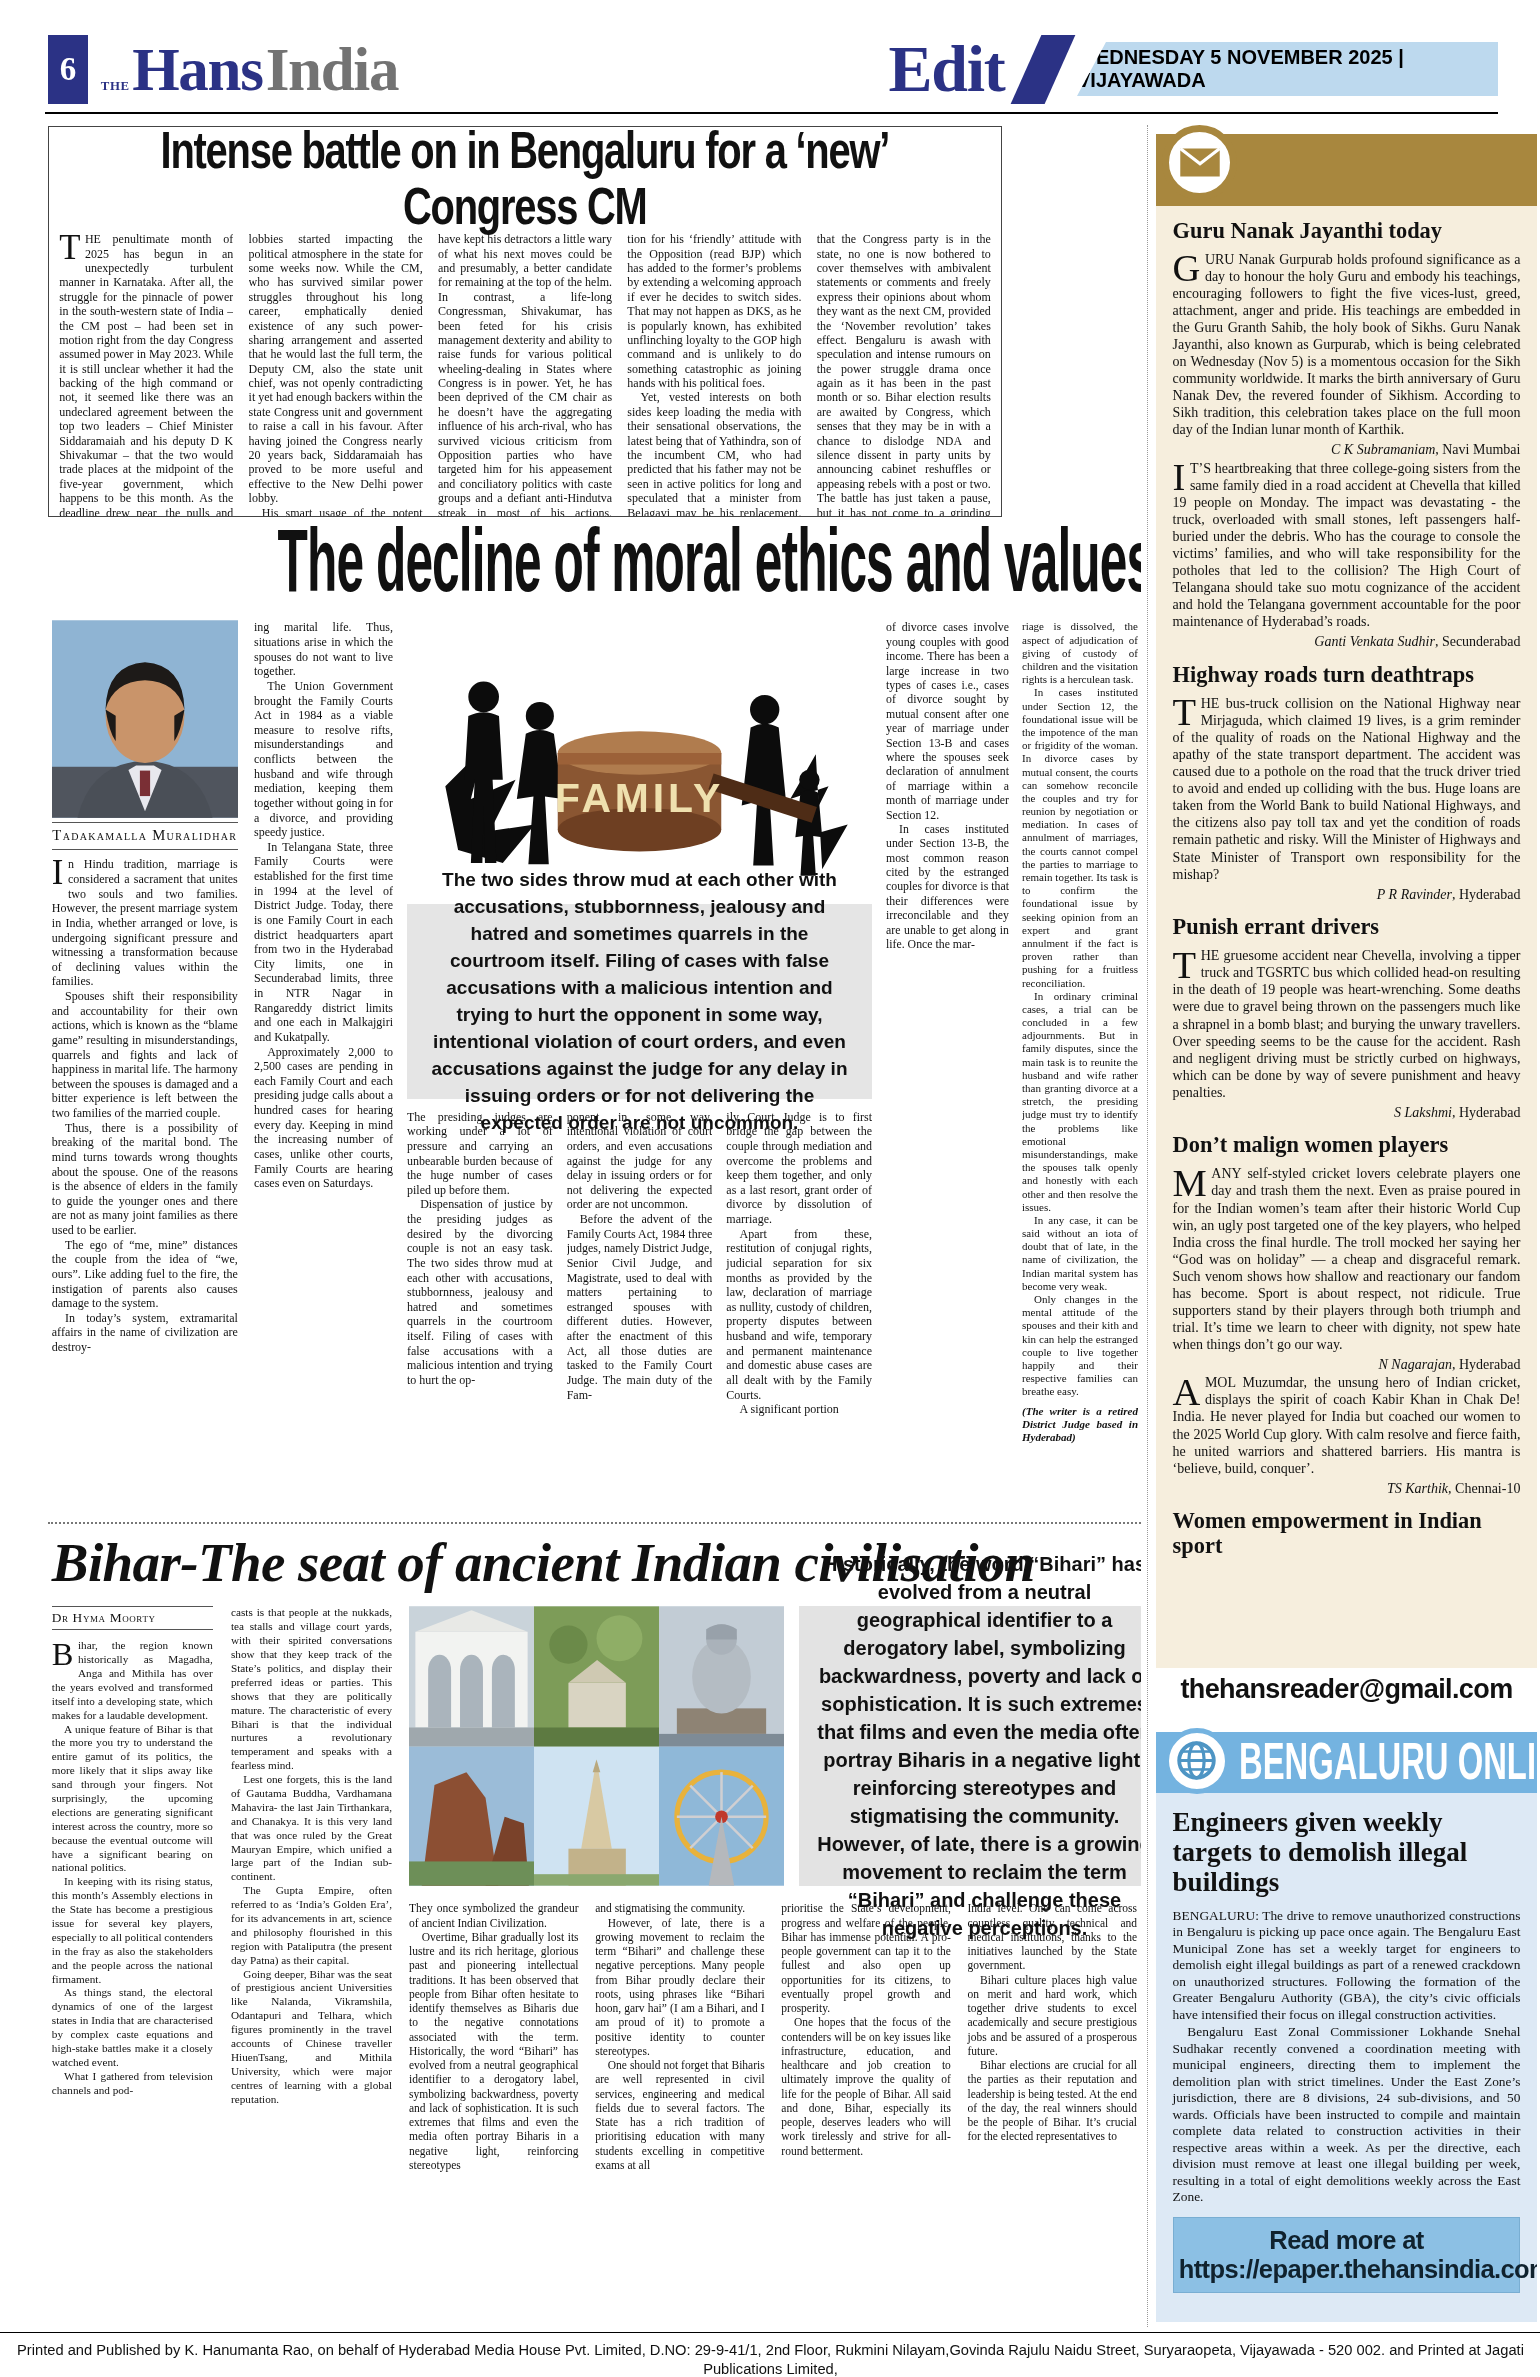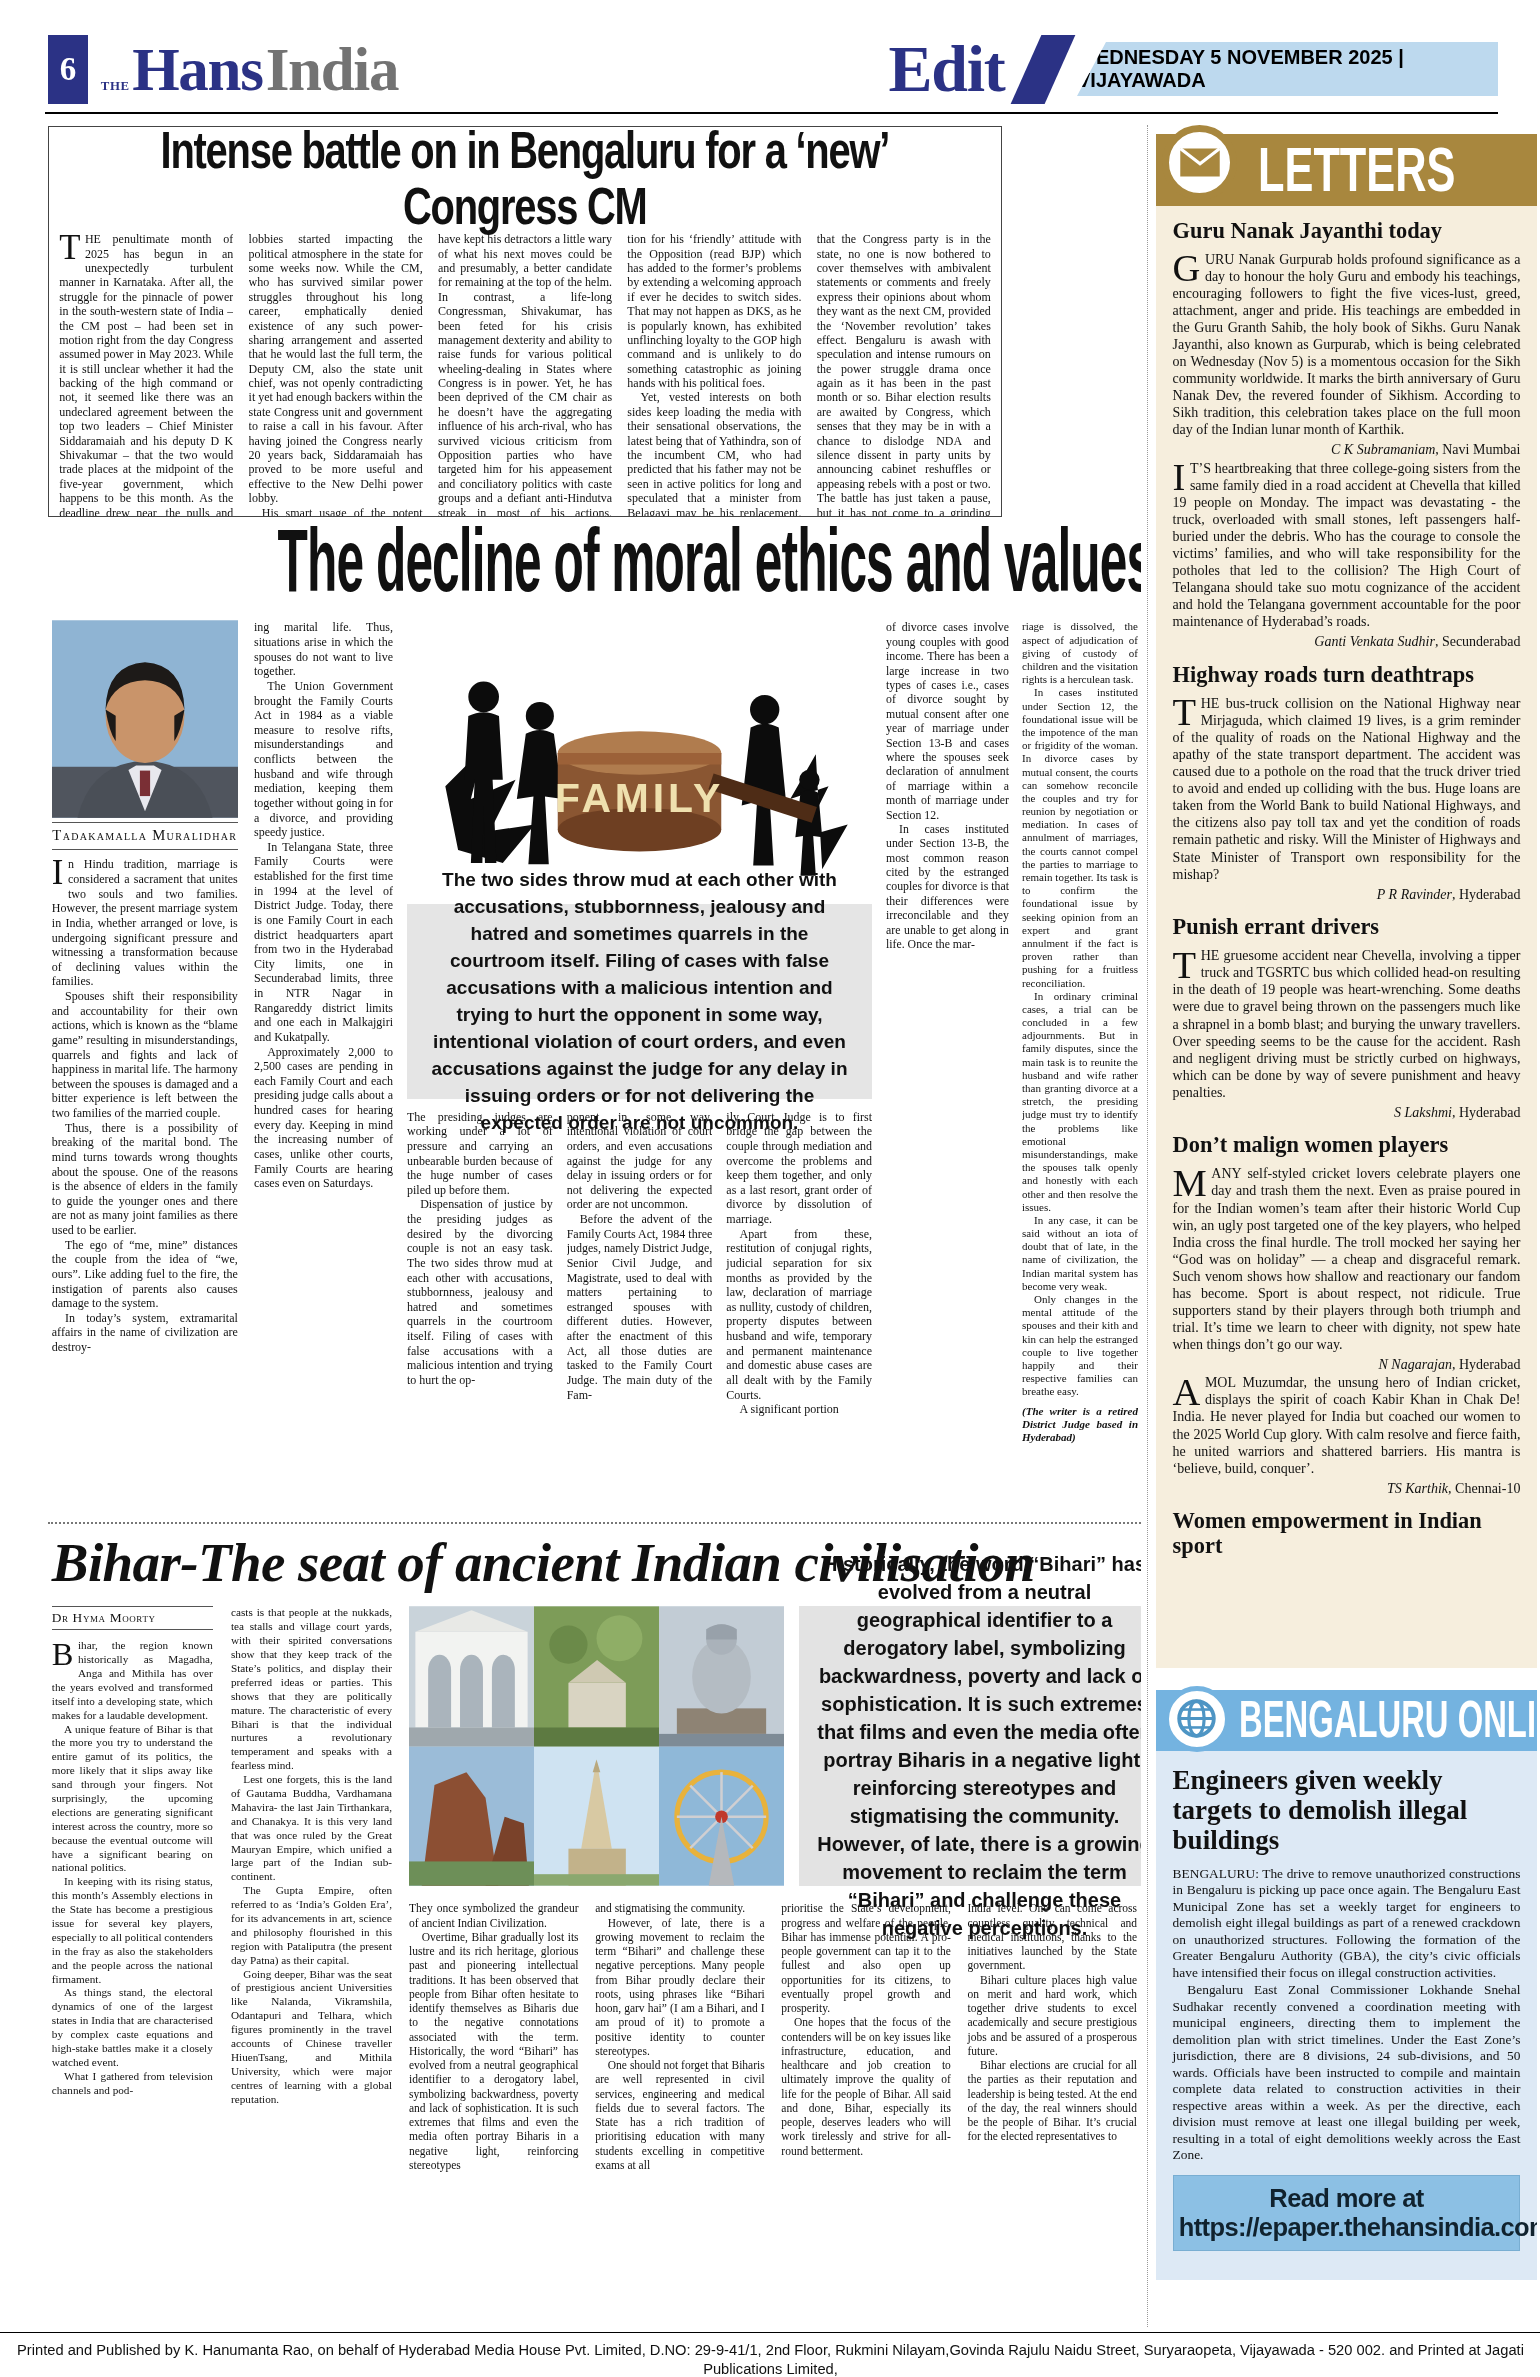--- a/index.html
+++ b/index.html
@@ -342,21 +342,20 @@
 
   <div class="vdots"></div>
   <aside id="rail">
     <div class="lhdr">
       <div class="lcirc">
         <svg width="42" height="31" viewBox="0 0 66 48" xmlns="http://www.w3.org/2000/svg">
           <rect x="2" y="2" width="62" height="44" fill="#a8873e"></rect>
           <path d="M2 2 L33 26 L64 2" fill="none" stroke="#ffffff" stroke-width="5"></path>
         </svg>
       </div>
-      <div class="ltitle"><span>LETTERS</span></div>
     </div>
     <div class="lbody">
       <h3>Guru Nanak Jayanthi today</h3>
       <p class="lb">GURU Nanak Gurpurab holds profound significance as a day to honour the holy Guru and embody his teachings, encouraging followers to fight the five vices-lust, greed, attachment, anger and pride. His teachings are embedded in the Guru Granth Sahib, the holy book of Sikhs. Guru Nanak Jayanthi, also known as Gurpurab, which is being celebrated on Wednesday (Nov 5) is a momentous occasion for the Sikh community worldwide. It marks the birth anniversary of Guru Nanak Dev, the revered founder of Sikhism. According to Sikh tradition, this celebration takes place on the full moon day of the Indian lunar month of Karthik.</p>
       <div class="sig"><i>C K Subramaniam</i><span>, Navi Mumbai</span></div>
 
       <p class="lb">IT’S heartbreaking that three college-going sisters from the same family died in a road accident at Chevella that killed 19 people on Monday. The impact was devastating - the truck, overloaded with small stones, left passengers half-buried under the debris. Who has the courage to console the victims’ families, and who will take responsibility for the potholes that led to the collision? The High Court of Telangana should take suo motu cognizance of the accident and hold the Telangana government accountable for the poor maintenance of Hyderabad’s roads.</p>
       <div class="sig"><i>Ganti Venkata Sudhir</i><span>, Secunderabad</span></div>
 
       <h3>Highway roads turn deathtraps</h3>
@@ -370,20 +369,21 @@
       <h3>Don’t malign women players</h3>
       <p class="lb">MANY self-styled cricket lovers celebrate players one day and trash them the next. Even as praise poured in for the Indian women’s team after their historic World Cup win, an ugly post targeted one of the key players, who helped India cross the final hurdle. The troll mocked her saying her “God was on holiday” — a cheap and disgraceful remark. Such venom shows how shallow and reactionary our fandom has become. Sport is about respect, not ridicule. True supporters stand by their players through both triumph and trial. It’s time we learn to cheer with dignity, not spew hate when things don’t go our way.</p>
       <div class="sig"><i>N Nagarajan</i><span>, Hyderabad</span></div>
 
       <p class="lb">AMOL Muzumdar, the unsung hero of Indian cricket, displays the spirit of coach Kabir Khan in Chak De! India. He never played for India but coached our women to the 2025 World Cup glory. With calm resolve and fierce faith, he united warriors and shattered barriers. His mantra is ‘believe, build, conquer’.</p>
       <div class="sig"><i>TS Karthik</i><span>, Chennai-10</span></div>
 
       <h3>Women empowerment in Indian sport</h3>
 
     </div>
+    <div class="email">thehansreader@gmail.com</div>
 
     <div class="bohdr">
       <div class="bcirc">
         <svg width="41" height="41" viewBox="0 0 64 64" xmlns="http://www.w3.org/2000/svg">
           <circle cx="32" cy="32" r="27" fill="none" stroke="#4e95c4" stroke-width="6"></circle>
           <ellipse cx="32" cy="32" rx="12" ry="27" fill="none" stroke="#4e95c4" stroke-width="5"></ellipse>
           <line x1="5" y1="32" x2="59" y2="32" stroke="#4e95c4" stroke-width="5"></line>
           <line x1="9" y1="18" x2="55" y2="18" stroke="#4e95c4" stroke-width="4"></line>
           <line x1="9" y1="46" x2="55" y2="46" stroke="#4e95c4" stroke-width="4"></line>
         </svg>

